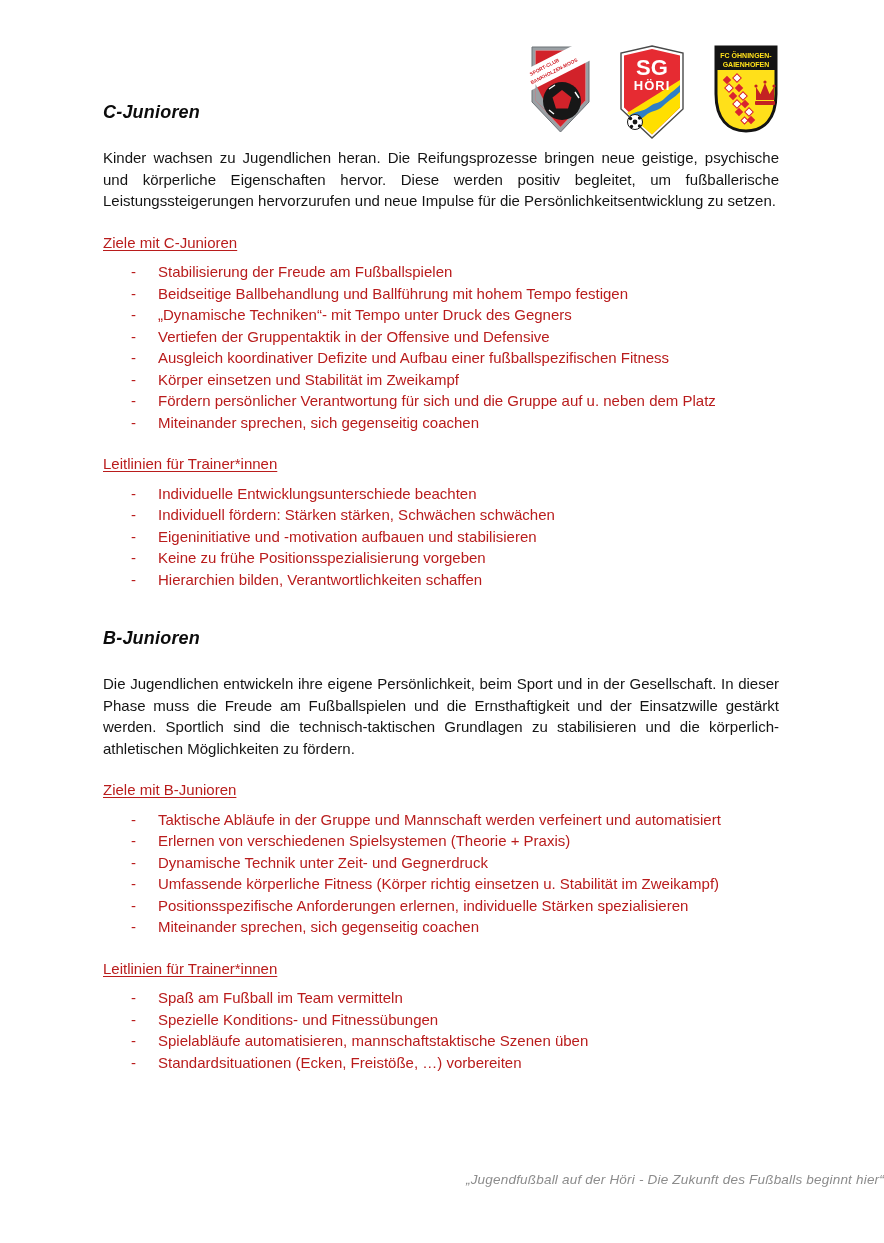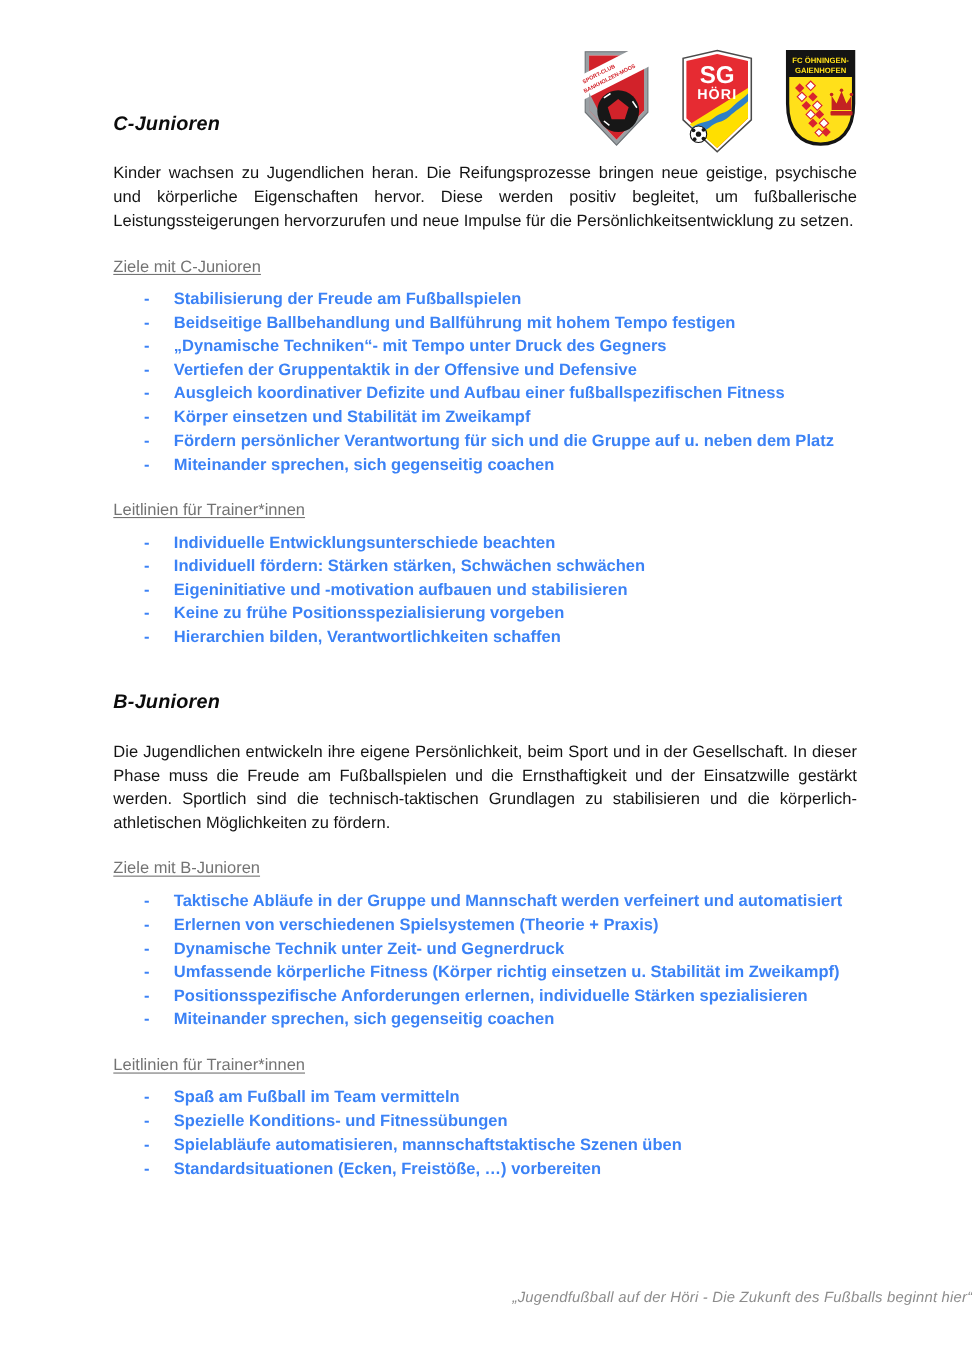--- a/index.html
+++ b/index.html
@@ -22,25 +22,25 @@
     font-weight:bold;font-style:italic;letter-spacing:.2px;color:#0c0c0c;
   }
   section.first h2.heading{margin-top:102px;}
   section.second{display:block;margin-top:38px;}
   p.intro{
     margin:24px 0 0 0;font-size:15px;line-height:21.5px;
     text-align:justify;color:#141414;
   }
   h3.subtitle{
     margin:20px 0 0 0;font-size:15px;line-height:21.5px;font-weight:normal;
-    text-decoration:underline;text-underline-offset:2px;color:#737373;
+    text-decoration:underline;text-underline-offset:2px;color:#b91c1c;
   }
   ul.dashlist{list-style:none;margin:8px 0 0 0;padding:0;}
   ul.dashlist li{
-    position:relative;padding-left:55px;font-size:15px;line-height:21.5px;color:#3b82f6;font-weight:bold;
+    position:relative;padding-left:55px;font-size:15px;line-height:21.5px;color:#b91c1c;
   }
   ul.dashlist li::before{content:"-";position:absolute;left:28px;top:0;}
 
   .footer{
     position:absolute;left:0;right:0;top:1172px;text-align:right;
     font-size:13.5px;font-style:italic;color:#8c8c8c;letter-spacing:.2px;
   }
 </style>
 </head>
 <body>

